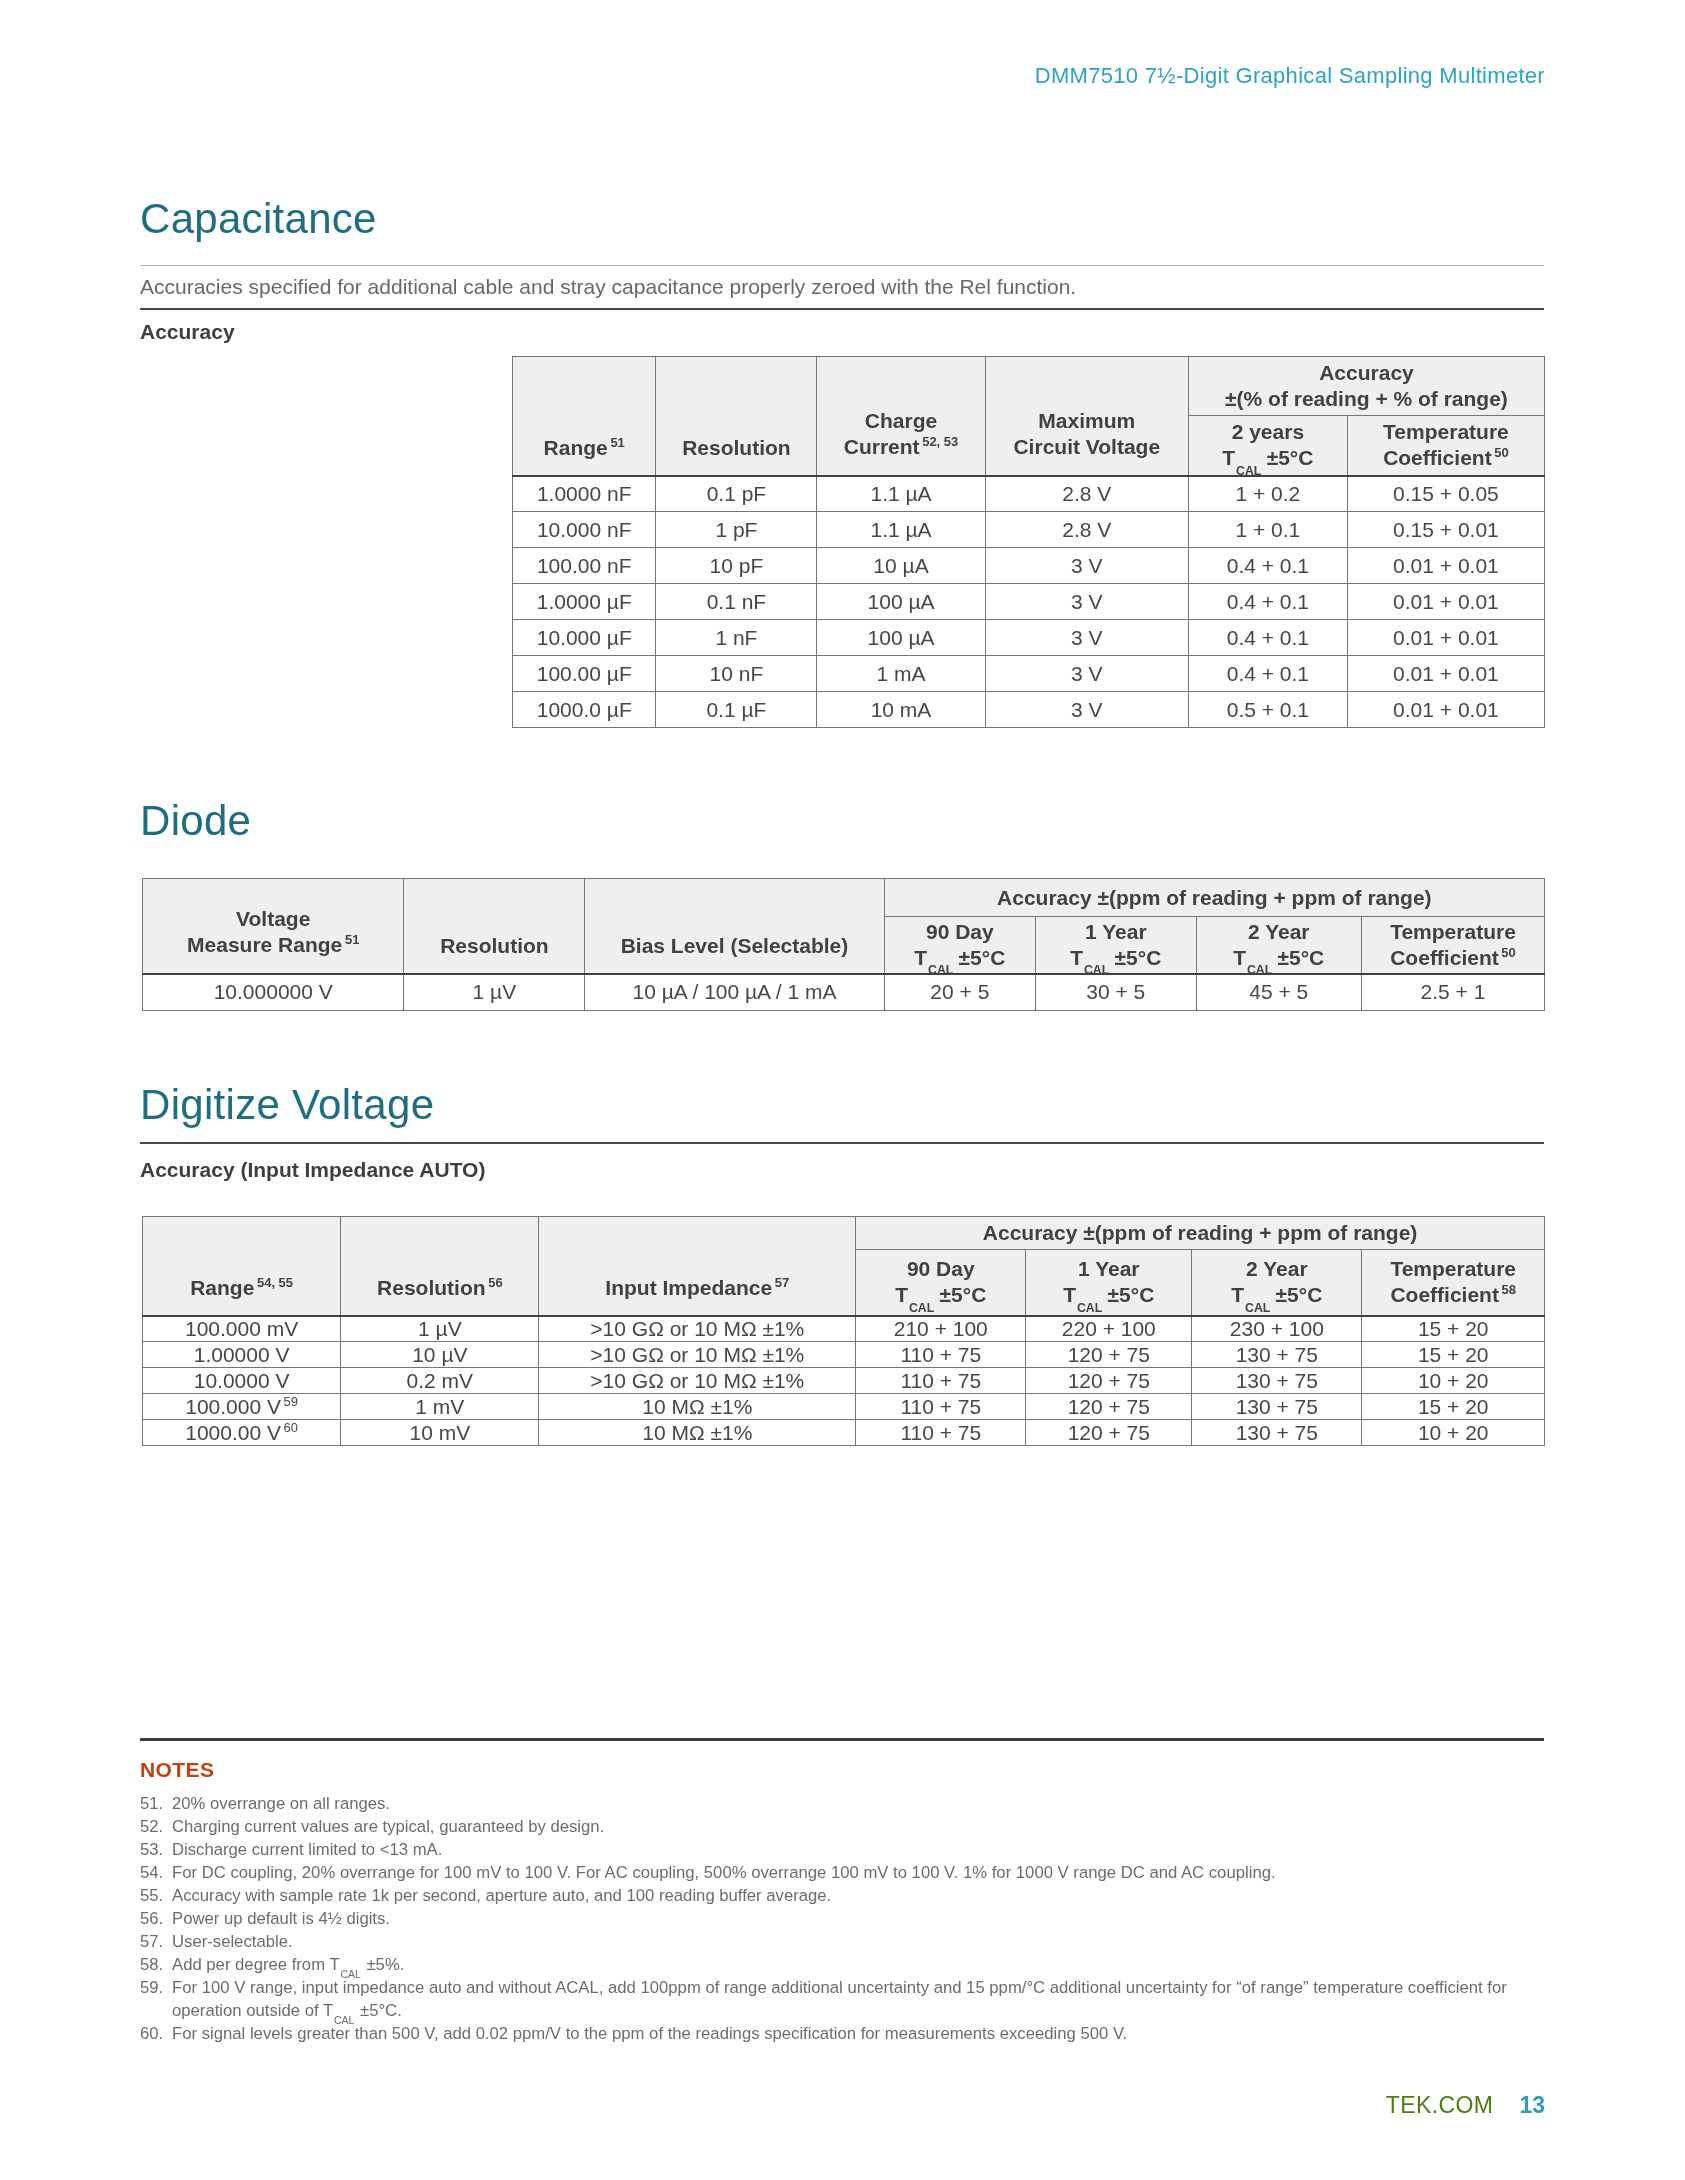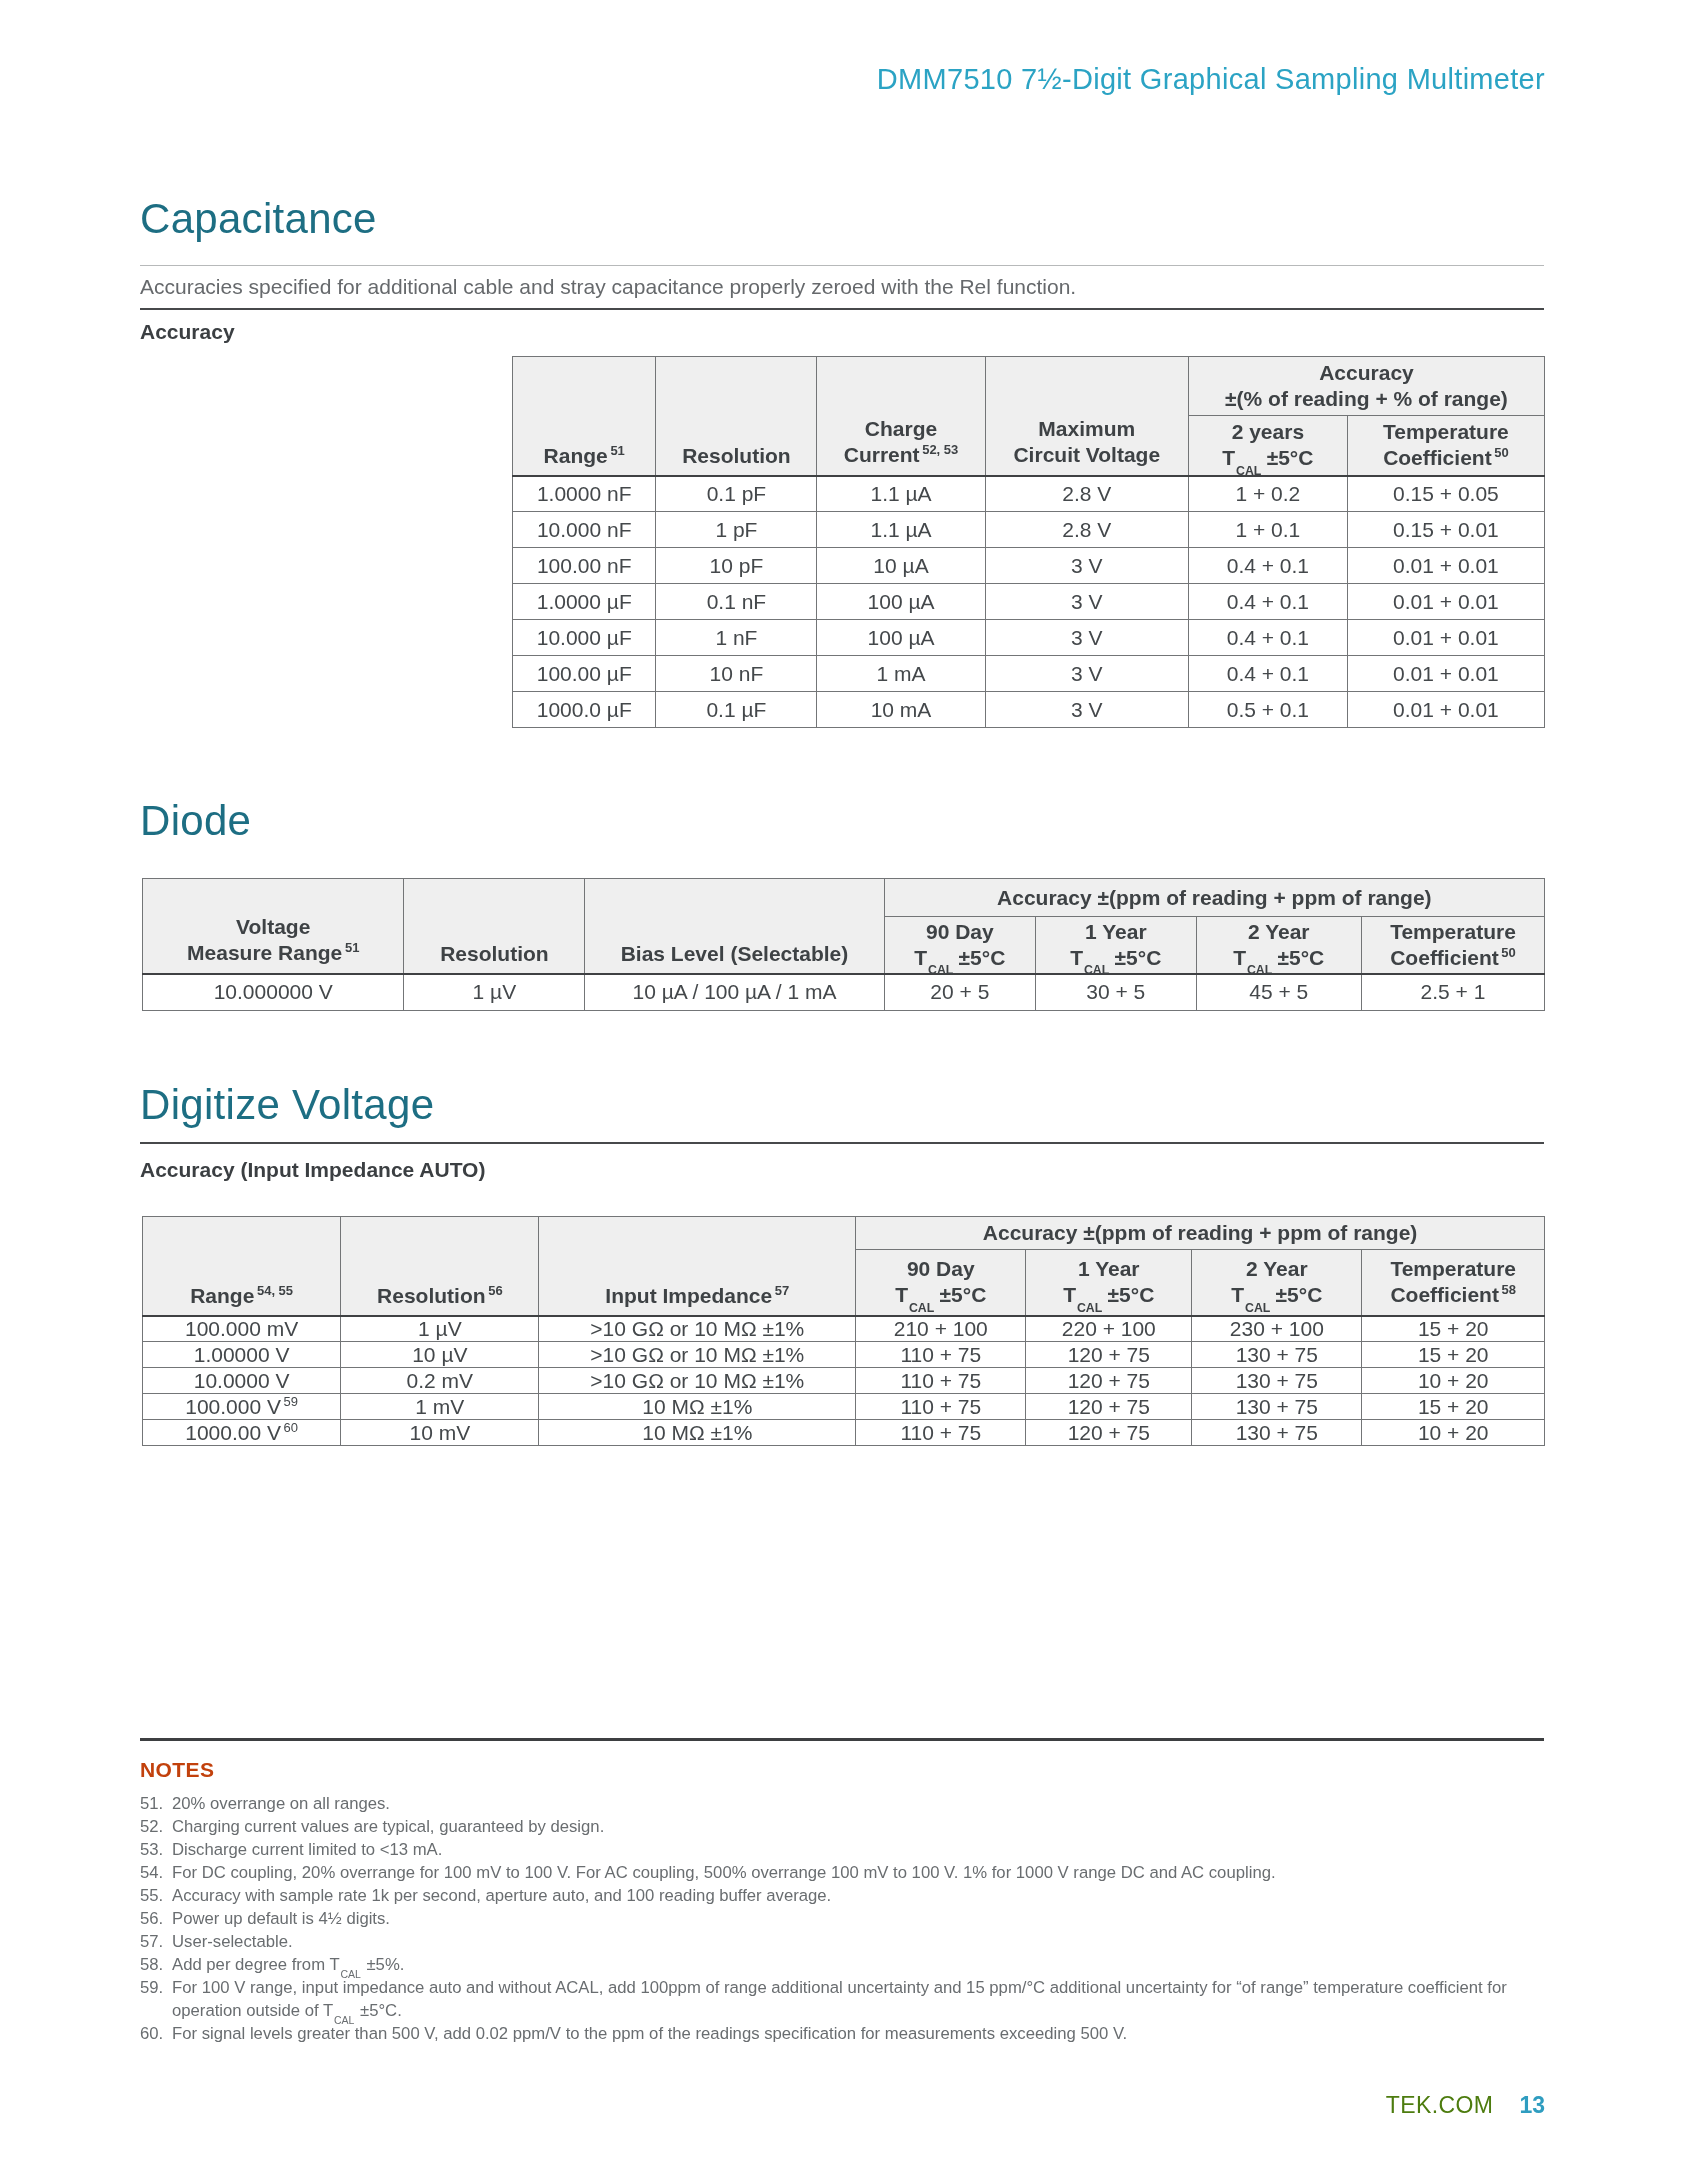--- a/index.html
+++ b/index.html
@@ -1,20 +1,20 @@
 <!DOCTYPE html>
 <html style="font-size:14px"><head>
 <meta charset="utf-8">
 <style>
   * { box-sizing: border-box; margin: 0; padding: 0; }
   html, body { background: #ffffff; }
   body { font-family: "Liberation Sans", sans-serif; }
   .page { position: relative; width: 1685px; height: 2180px; background: #ffffff; overflow: hidden; }
 
-  .header-title { position: absolute; top: 63px; right: 140px; font-size: 29px; font-weight: 400;
+  .header-title { position: absolute; top: 63px; right: 140px; font-size: 22px; font-weight: 400;
                   color: #2ba3c4; letter-spacing: 0.3px; }
 
   .sec-title { position: absolute; left: 140px; color: #1d6e83; font-size: 42px; font-weight: 400; letter-spacing: 0.3px; }
   #cap-title { top: 195px; }
   #diode-title { top: 797px; }
   #dig-title { top: 1081px; }
 
   .rule { position: absolute; left: 140px; width: 1404px; }
   .rule-thin { top: 265px; height: 0.9px; background: #b7b9ba; }
   .rule-dark-cap { top: 308px; height: 1.8px; background: #47494b; }
@@ -24,21 +24,21 @@
   .cap-desc { position: absolute; left: 140px; top: 275px; font-size: 21px; color: #66696c; }
   .sub-head { position: absolute; left: 140px; font-size: 21px; font-weight: 700; color: #3b3f42; }
   #cap-subhead { top: 320px; }
   #dig-subhead { top: 1158px; }
 
   table.spec { position: absolute; border-collapse: collapse; table-layout: fixed; background: #fff;
                border: 1.8px solid #545658; }
   table.spec th, table.spec td { border: 0.9px solid #737577; }
   table.spec thead th { background: #efefef; font-size: 21px; font-weight: 700; color: #3e4245;
                         text-align: center; padding: 1.8px 5.3px; }
-  table.spec thead th.merge { vertical-align: bottom; padding-bottom: 7px; text-align: center; }
+  table.spec thead th.merge { vertical-align: bottom; padding-bottom: 15px; text-align: center; }
   table.spec thead tr.sub th, table.spec thead th.merge { border-bottom: 2.6px solid #3f4143; }
   table.spec thead th.group { vertical-align: middle; }
   table.spec td { font-size: 21px; color: #44484b; text-align: center; vertical-align: middle; }
   .hl { line-height: 26px; }
 
   #cap-table { left: 512px; top: 356px; width: 1033px; }
   #cap-table tr.group { height: 59px; }
   #cap-table tr.sub { height: 60px; }
   #cap-table tbody tr { height: 36px; }
 

